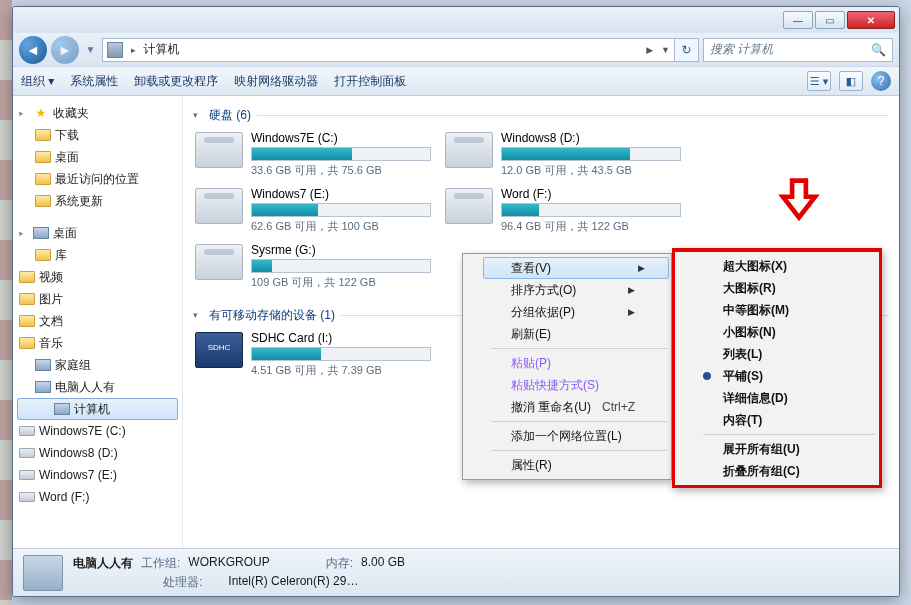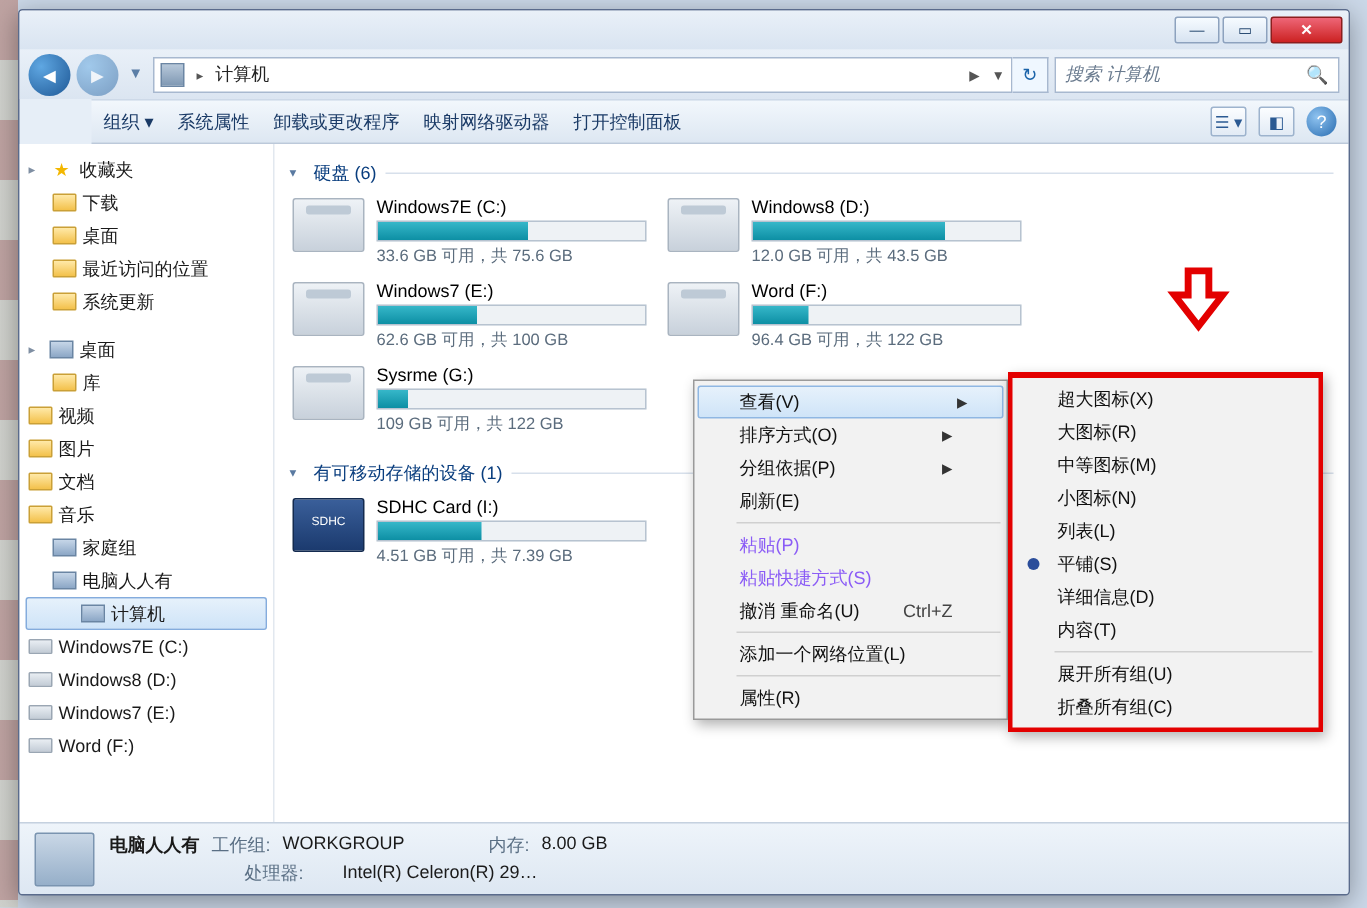--- a/index.html
+++ b/index.html
@@ -15,21 +15,21 @@
 .navbtn { width:28px; height:28px; border-radius:50%; background:radial-gradient(circle at 30% 30%,#5fa7e2,#1e5896); display:flex; align-items:center; justify-content:center; color:#fff; font-size:14px; }
 .navbtn.small { width:15px; background:none; color:#5b7ea7; font-size:10px; border-radius:0; }
 .addrbox { flex:1; height:24px; background:#fff; border:1px solid #a7b8cf; display:flex; align-items:center; padding:0 4px; gap:4px; }
 .addricon { width:16px; height:16px; background:linear-gradient(#b7c8da,#7f98b3); border:1px solid #6b86a4; }
 .addrtxt { flex:1; color:#222; }
 .addrtri { color:#555; font-size:9px; padding:0 4px; }
 .addrref { width:24px; height:24px; border:1px solid #a7b8cf; border-left:none; background:#eff7ff; color:#1a63a9; display:flex; align-items:center; justify-content:center; margin-left:-4px; }
 .searchbox { width:190px; height:24px; border:1px solid #a7b8cf; background:#fff; display:flex; align-items:center; padding:0 6px; color:#6a7b8f; font-style:italic; gap:6px; }
 .searchbox .sicon { margin-left:auto; color:#3b74b3; font-style:normal; }
 
-.cmdbar { height:30px; background:linear-gradient(#f2f7fc,#dde7f2); border-top:1px solid #cdd9e8; border-bottom:1px solid #bcc9da; display:flex; align-items:center; padding:0 8px; gap:16px; color:#1a3a66;margin-left:48px; }
+.cmdbar { height:30px; background:linear-gradient(#f2f7fc,#dde7f2); border-top:1px solid #cdd9e8; border-bottom:1px solid #bcc9da; display:flex; align-items:center; padding:0 8px; gap:16px; color:#1a3a66; }
 .cmdbar .ritem { margin-left:auto; display:flex; gap:8px; }
 .cmdbar span[data-interactable="true"] { cursor:default; }
 .cmdicon { width:24px; height:20px; border:1px solid #9db3cd; background:linear-gradient(#fbfdff,#e2ebf5); border-radius:2px; display:flex; align-items:center; justify-content:center; color:#2b5a93; font-size:11px; }
 .helpicon { width:20px; height:20px; border-radius:50%; background:radial-gradient(circle at 35% 35%,#8fc3f0,#276bb0); color:#fff; display:flex; align-items:center; justify-content:center; font-size:12px; }
 
 .body { display:flex; height:calc(100% - 26px - 33px - 30px - 48px); background:#fff; }
 .sidebar { width:170px; border-right:1px solid #e2e8ef; overflow:hidden; padding-top:6px; }
 .tree-item { height:22px; display:flex; align-items:center; padding-left:6px; gap:4px; color:#1a1a1a; white-space:nowrap; }
 .tree-item.lvl1 { padding-left:22px; }
 .tree-item.lvl2 { }
@@ -58,22 +58,22 @@
 .bar .fill { position:absolute; left:0; top:0; bottom:0; background:linear-gradient(#36b7c9,#0d8fa4); }
 .dused { color:#5b6c7d; font-size:11px; }
 
 .statusbar { height:48px; background:linear-gradient(#eef4fa,#dde7f2); border-top:1px solid #c5d1df; display:flex; align-items:center; padding:0 10px; gap:10px; color:#1a1a1a; }
 .statusbar .sicon { width:40px; height:36px; background:linear-gradient(#c9d7e6,#96afc9); border:1px solid #7a94b0; border-radius:2px; }
 .statcol { display:flex; flex-direction:column; gap:2px; }
 .statlbl { color:#5a6f84; }
 
 .ctxmenu { position:absolute; background:#f2f2f2; border:1px solid #9a9a9a; box-shadow:2px 3px 8px rgba(0,0,0,.3); padding:3px 2px; }
 .ctxmenu.m1 { left:462px; top:253px; width:210px; }
-.ctxmenu.m2 { left:672px; top:248px; width:210px; border:3px solid #e30000; border-top-width:4px; }
-.mi { height:22px; display:flex; align-items:center; padding:0 34px 0 28px; position:relative; color:#111; }
+.ctxmenu.m2 { left:672px; top:248px; width:210px; border:3px solid #e30000; border-top-width:4px;font-weight:bold; }
+.mi { height:22px; display:flex; align-items:center; padding:0 34px 0 28px; position:relative; color:#111;margin-left:18px; }
 .mi .arr { margin-left:auto; font-size:9px; color:#333; }
 .mi .sc { margin-left:auto; color:#444; }
 .mi.dis { color:#8b5cf6; }
 .mi.hov { background:linear-gradient(#e6f1fb,#cfe4f8); border:1px solid #8fb7e3; border-radius:2px; padding-left:27px; padding-right:23px; }
 .sep { height:1px; background:#d0d0d0; margin:3px 2px 3px 26px; }
 .radio { position:absolute; left:8px; width:8px; height:8px; border-radius:50%; background:#2b4d9a; }
 
 .redarrow { position:absolute; left:776px; top:176px; color:#e30000; }
 .redarrow svg { width:46px; height:46px; }
 

